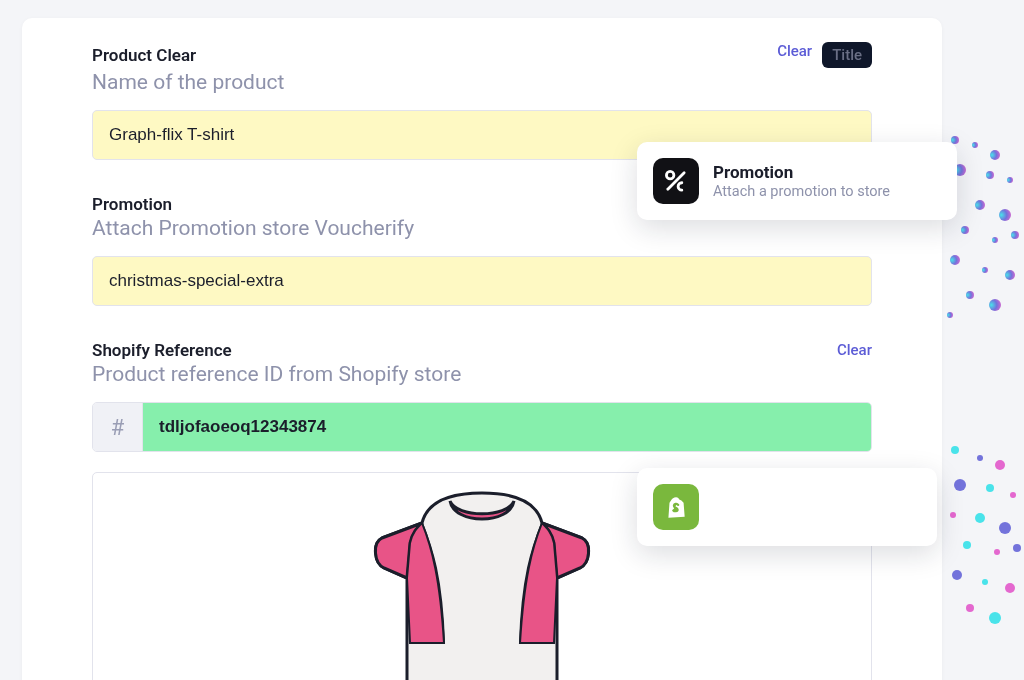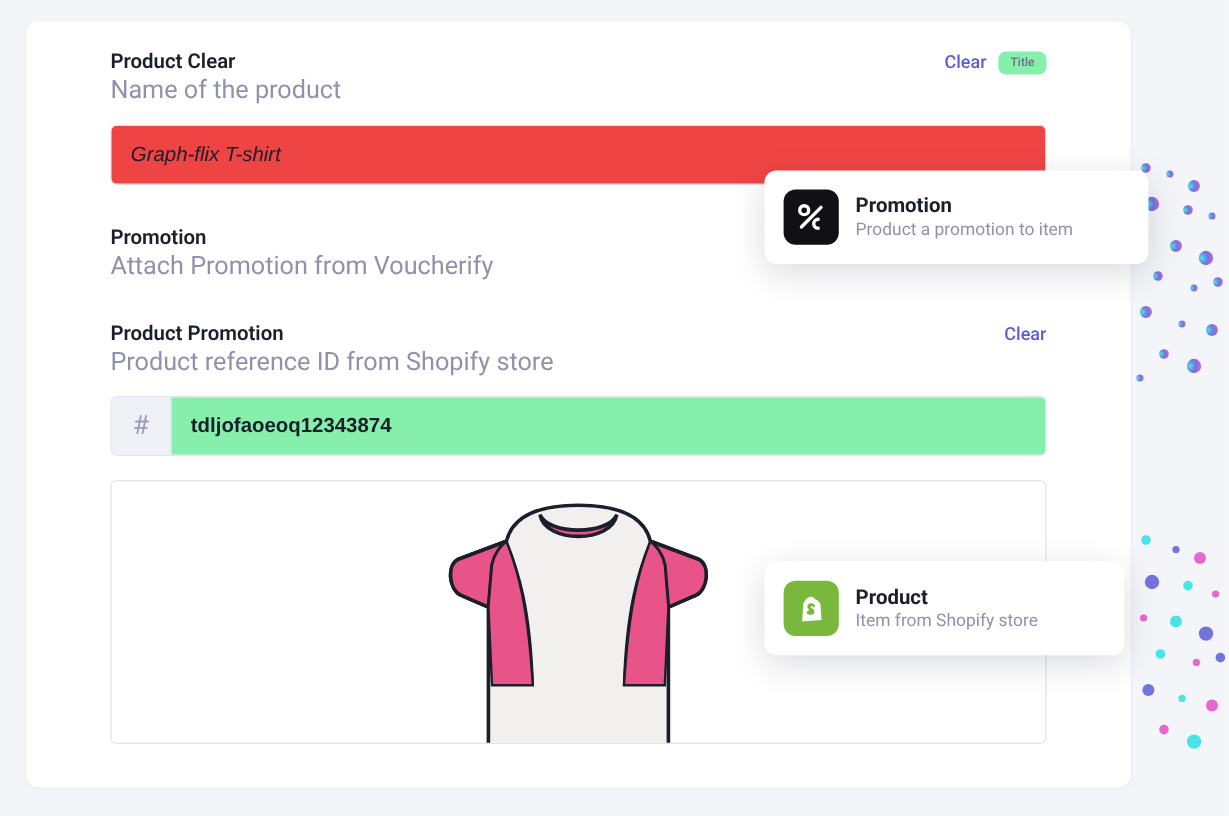--- a/index.html
+++ b/index.html
@@ -34,42 +34,41 @@
     color: #1b1e2b;
   }
   .field-actions { display: flex; gap: 10px; align-items: flex-start; }
   .clear-link {
     color: #5c5cd6;
     font-size: 15px;
     font-weight: 500;
     cursor: pointer;
   }
   .title-badge {
-    background: #86efac;
+    background: #0f172a;
     color: #6a6f85;
-    font-size: 10px;
+    font-size: 15px;
     font-weight: 500;
     padding: 4px 10px;
     border-radius: 6px;
     cursor: pointer;
   }
   .field-desc {
     font-size: 21px;
     color: #8e92ab;
     margin-bottom: 16px;
   }
   .text-input {
     width: 100%;
     border: 1px solid #e2e3ec;
     border-radius: 5px;
     padding: 14px 16px;
     font-size: 17px;
     color: #1b1e2b;
-    background: #ef4444;
-    font-style: italic;
+    background: #fef9c3;
   }
   .hash-input-row {
     display: flex;
     border: 1px solid #e2e3ec;
     border-radius: 5px;
     overflow: hidden;
     margin-bottom: 20px;
   }
   .hash-prefix {
     background: #f0f1f6;
@@ -211,26 +210,27 @@
       </div>
     </div>
     <div class="field-desc">Name of the product</div>
     <input class="text-input" value="Graph-flix T-shirt" style="">
   </div>
 
   <div class="field-block">
     <div class="field-header">
       <div class="field-label">Promotion</div>
     </div>
-    <div class="field-desc">Attach Promotion from Voucherify</div>
+    <div class="field-desc">Attach Promotion store Voucherify</div>
+    <input class="text-input" value="christmas-special-extra" style="">
   </div>
 
   <div class="field-block" style="margin-bottom:0">
     <div class="field-header">
-      <div class="field-label">Product Promotion</div>
+      <div class="field-label">Shopify Reference</div>
       <div class="field-actions">
         <span class="clear-link">Clear</span>
       </div>
     </div>
     <div class="field-desc">Product reference ID from Shopify store</div>
     <div class="hash-input-row">
       <div class="hash-prefix">#</div>
       <input class="hash-input" value="tdljofaoeoq12343874" style="">
     </div>
     <div class="image-frame">
@@ -257,29 +257,25 @@
 <div class="float-card" style="left:637px; top:142px;">
   <div class="icon-box" style="background:#111115;">
     <svg width="28" height="28" viewBox="0 0 24 24" fill="none" stroke="#ffffff" stroke-width="2.4" stroke-linecap="round">
       <circle cx="7" cy="7" r="3.2"></circle>
       <path d="M17 13.5 a3.2 3.2 0 1 0 0 6.4"></path>
       <line x1="5" y1="19" x2="19" y2="5"></line>
     </svg>
   </div>
   <div class="ctext">
     <div class="title">Promotion</div>
-    <div class="subtitle">Product a promotion to item</div>
+    <div class="subtitle">Attach a promotion to store</div>
   </div>
 </div>
 
 <div class="float-card" style="left:637px; top:468px; width:300px;">
   <div class="icon-box" style="background:#7ab83d;">
     <svg width="26" height="26" viewBox="0 0 24 24">
       <path fill="#ffffff" d="M6 8 L8 5 C8 5 10 3 12 3 C14 3 15 5 15 5 L17 6 L19 8 L20 21 L5 22 Z"></path>
       <path fill="#7ab83d" d="M13 9 C12 8 10 8.5 10 10 C10 12 13 12 13 14 C13 16 10 16 9 15" stroke="#7ab83d" stroke-width="0"></path>
       <path fill="none" stroke="#7ab83d" stroke-width="2" stroke-linecap="round" d="M14 10 C13 8.5 10 8.8 10 10.8 C10 12.8 13.5 12.5 13.5 14.5 C13.5 16.3 10.5 16.3 9.5 15.2"></path>
     </svg>
   </div>
-  <div class="ctext">
-    <div class="title">Product</div>
-    <div class="subtitle">Item from Shopify store</div>
-  </div>
 </div>
 
 </body></html>

